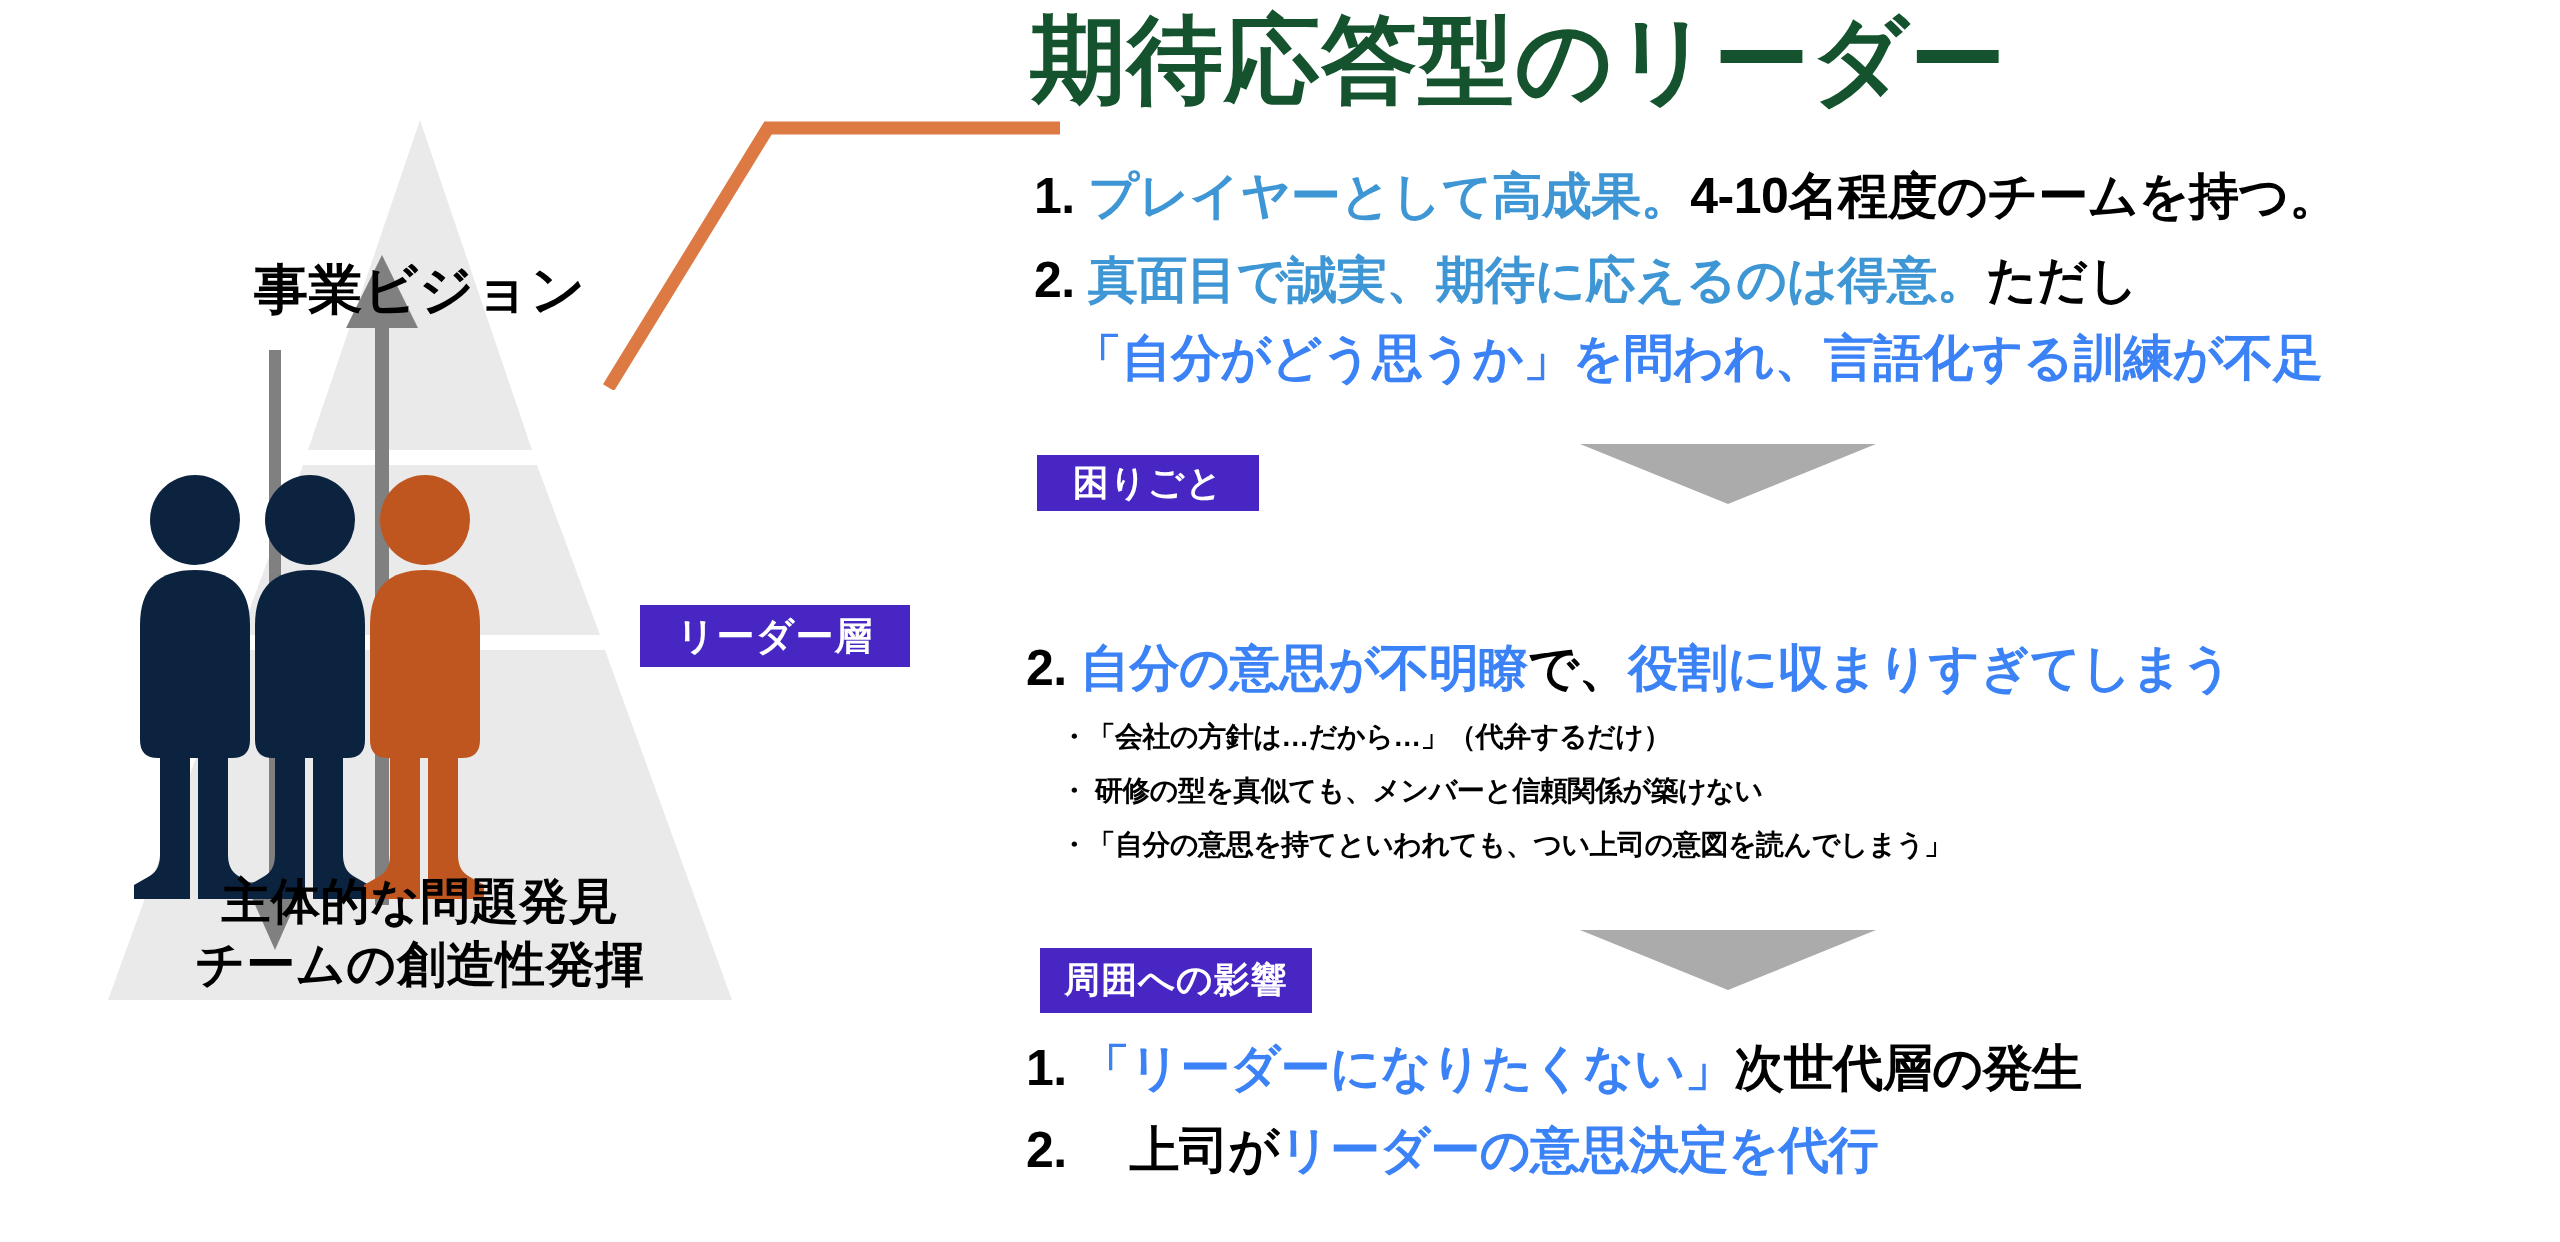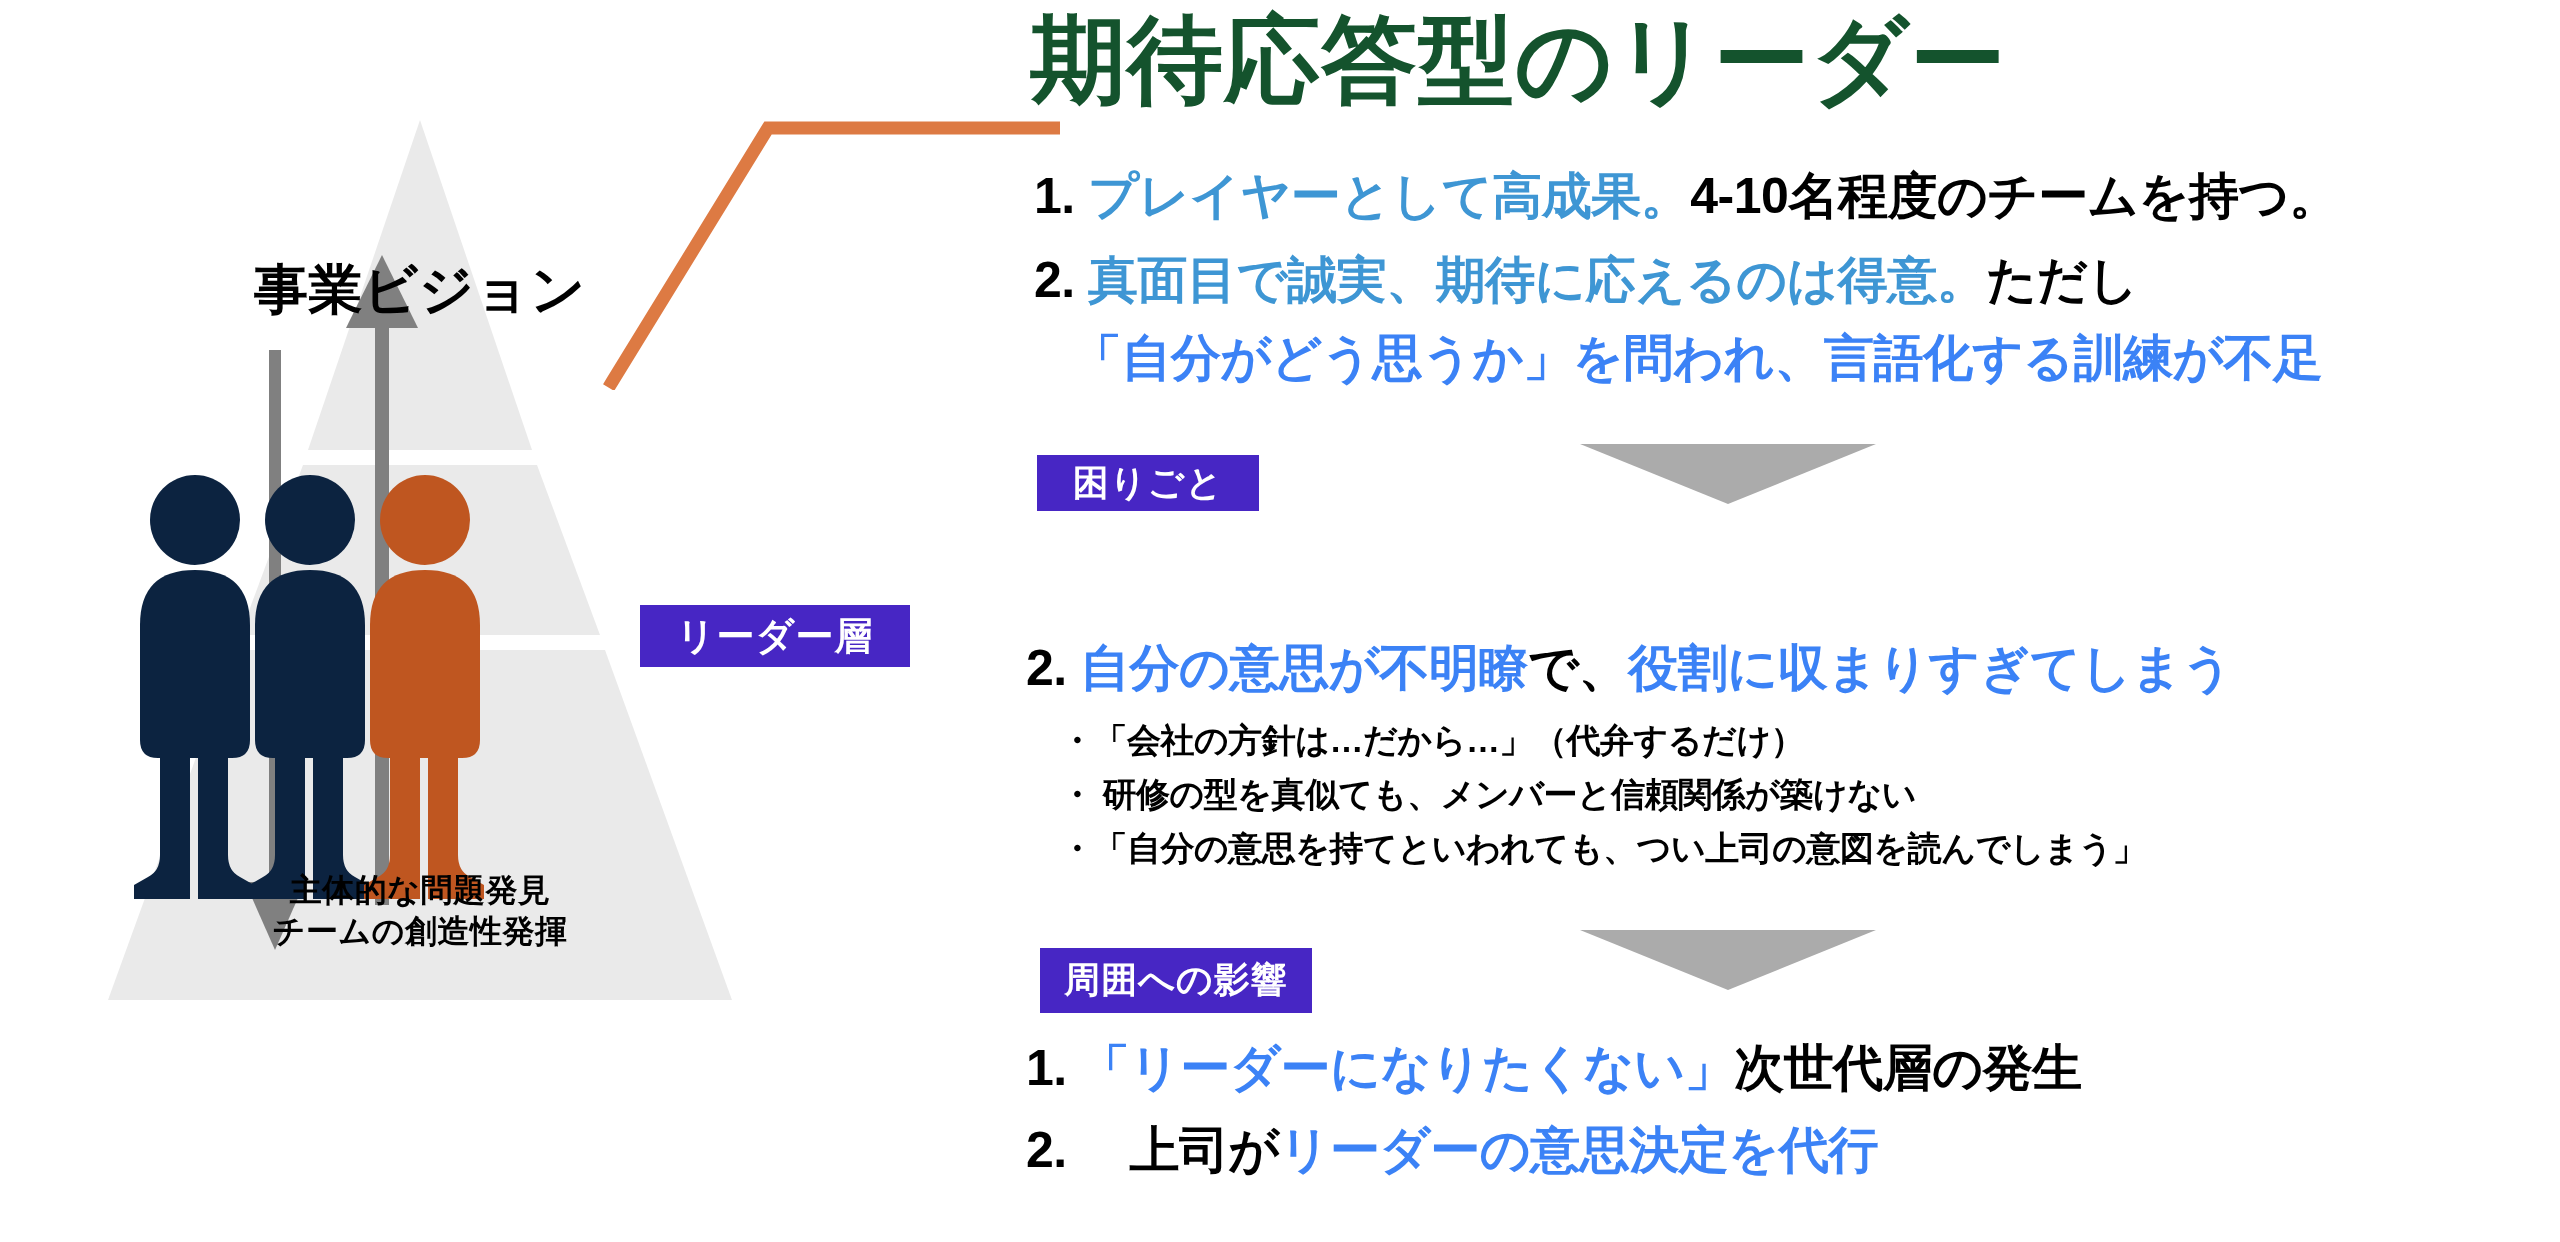--- a/index.html
+++ b/index.html
@@ -44,21 +44,21 @@
   #vision-label {
     left: 150px;
     top: 255px;
     width: 540px;
     font-size: 54px;
   }
   #base-label {
     left: 120px;
     top: 870px;
     width: 600px;
-    font-size: 32px;
+    font-size: 49px;
   }
 
   
   .purple-badge {
     position: absolute;
     background: #4726C4;
     color: #ffffff;
     font-weight: bold;
     display: flex;
     align-items: center;
@@ -128,21 +128,21 @@
     left: 568px;
     top: 444px;
     width: 296px;
     height: 60px;
   }
   #trouble-1 { left: 14px; top: 560px; }
   #trouble-2 { left: 14px; top: 640px; }
 
   .sub-line {
     position: absolute;
-    font-size: 34px;
+    font-size: 28px;
     font-weight: bold;
     color: #000000;
     white-space: nowrap;
     letter-spacing: -0.5px;
   }
   #trouble-sub-1 { left: 48px; top: 718px; }
   #trouble-sub-2 { left: 48px; top: 772px; }
   #trouble-sub-3 { left: 48px; top: 826px; }
 
   

